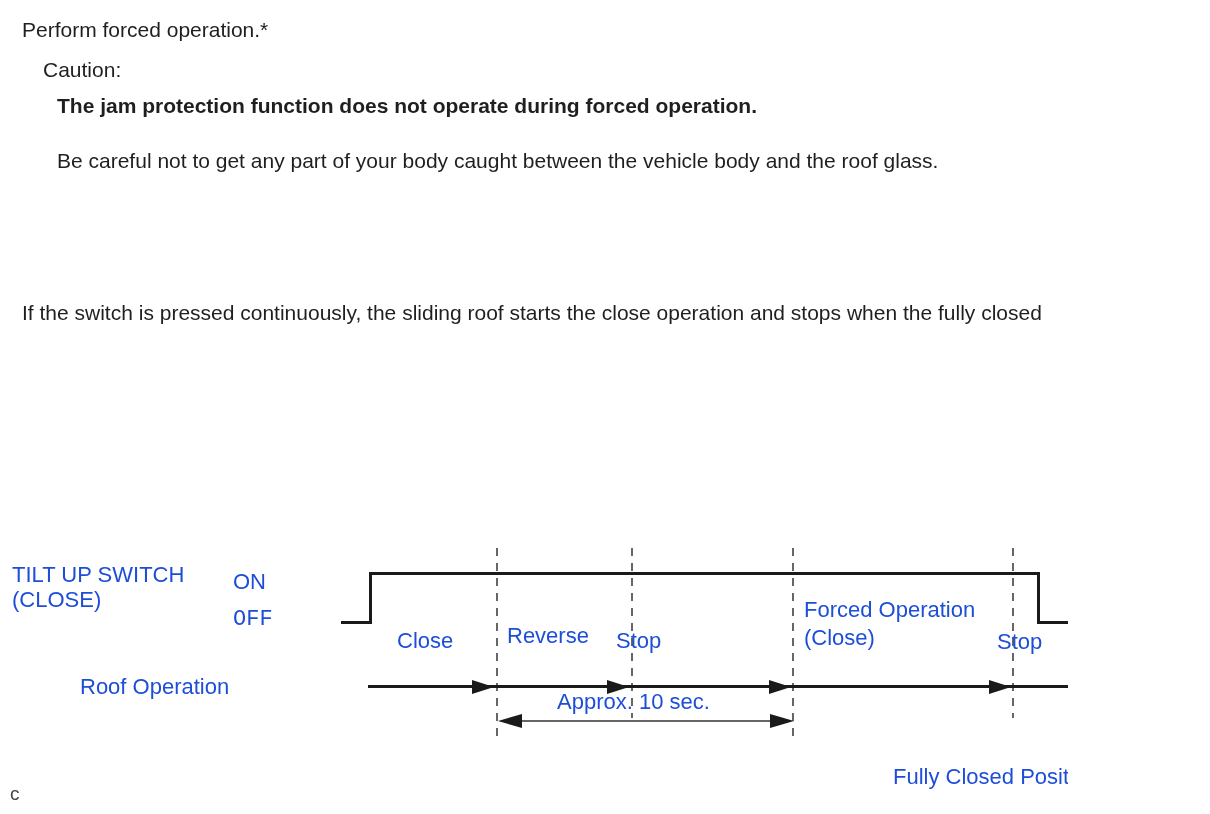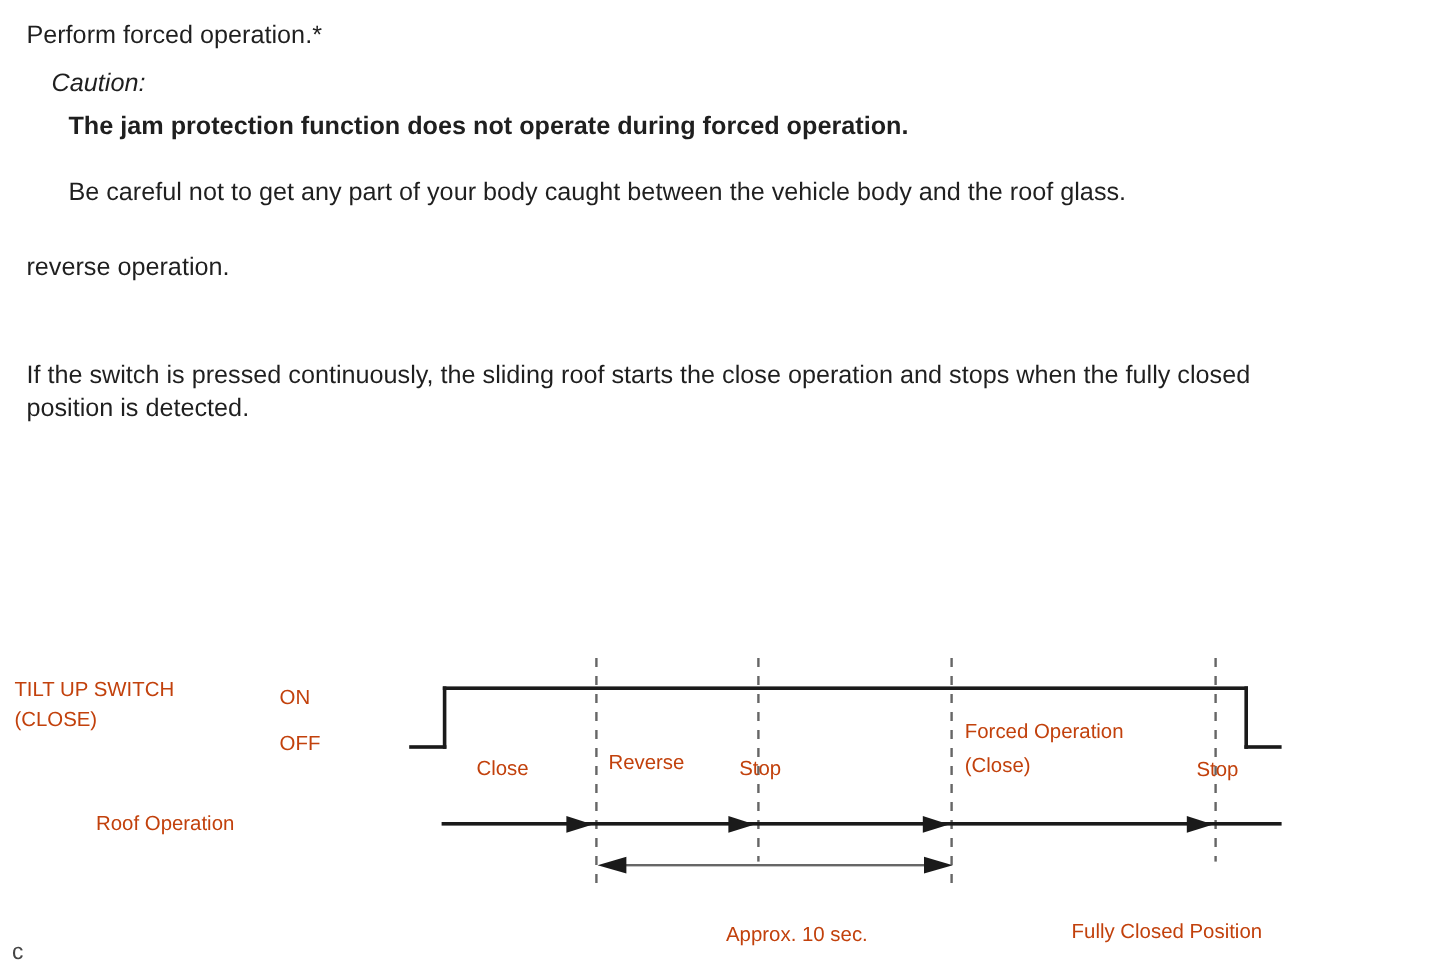--- a/index.html
+++ b/index.html
@@ -7,39 +7,39 @@
     position:relative;
     width:1068px;height:814px;
     background:#ffffff;
     font-family:"Liberation Sans", sans-serif;
     color:#1f1f1f;
     overflow:hidden;
   }
   
   .para{position:absolute;font-size:21px;line-height:28px;white-space:nowrap;color:#1f1f1f;}
   .p0{left:22px;top:16px;}
-  .p1{left:43px;top:56px;font-style:italic;}
+  .p1{left:43px;top:56px;}
   .p2{left:57px;top:92px;font-weight:bold;}
   .p3{left:57px;top:147px;text-align:center;}
   .p4{left:22px;top:209px;}
   .p5{left:22px;top:299px;}
   .footer-mark{position:absolute;left:10px;top:783px;font-size:19px;color:#444;}
 
   
-  .dlabel{position:absolute;font-size:17px;line-height:25px;white-space:nowrap;color:#c2410c;}
+  .dlabel{position:absolute;font-size:22px;line-height:25px;white-space:nowrap;color:#1d4ed8;}
   .switch-label{left:12px;top:562px;line-height:25px;}
   .on-label{left:233px;top:569px;}
-  .off-label{left:233px;top:607px;}
+  .off-label{left:233px;top:607px;font-family:Liberation Mono, monospace;}
   .phase-close{left:397px;top:608px;margin-top:20px;}
   .phase-reverse{left:507px;top:623px;}
   .phase-stop1{left:616px;top:628px;}
   .phase-forced{left:804px;top:596px;line-height:28px;}
   .phase-stop2{left:997px;top:629px;}
   .roof-label{left:80px;top:674px;text-align:center;}
-  .duration-label{left:557px;top:766px;margin-left:48px;}
+  .duration-label{left:557px;top:689px;}
   .position-label{left:893px;top:724px;margin-top:40px;}
 
   
   .sig{position:absolute;background:#1a1a1a;}
   .sig-off-left{left:341px;top:621px;width:31px;height:3px;}
   .sig-rise{left:369px;top:572px;width:3px;height:52px;}
   .sig-on{left:369px;top:572px;width:671px;height:3px;}
   .sig-fall{left:1037px;top:572px;width:3px;height:52px;}
   .sig-off-right{left:1037px;top:621px;width:53px;height:3px;}
 
@@ -80,25 +80,23 @@
   <div class="para p1">
     <div>Caution:</div>
   </div>
   <div class="para p2">
     <div>The jam protection function does not operate during forced operation.</div>
   </div>
   <div class="para p3">
     <div>Be careful not to get any part of your body caught between the vehicle body and the roof glass.</div>
   </div>
   <div class="para p4">
-    <div>reverse operation.</div>
   </div>
   <div class="para p5">
     <div>If the switch is pressed continuously, the sliding roof starts the close operation and stops when the fully closed</div>
-    <div>position is detected.</div>
   </div>
 
   <div>
 
     <div class="dlabel switch-label">
       <div>TILT UP SWITCH</div>
       <div>(CLOSE)</div>
     </div>
     <div class="dlabel on-label">ON</div>
     <div class="dlabel off-label">OFF</div>

